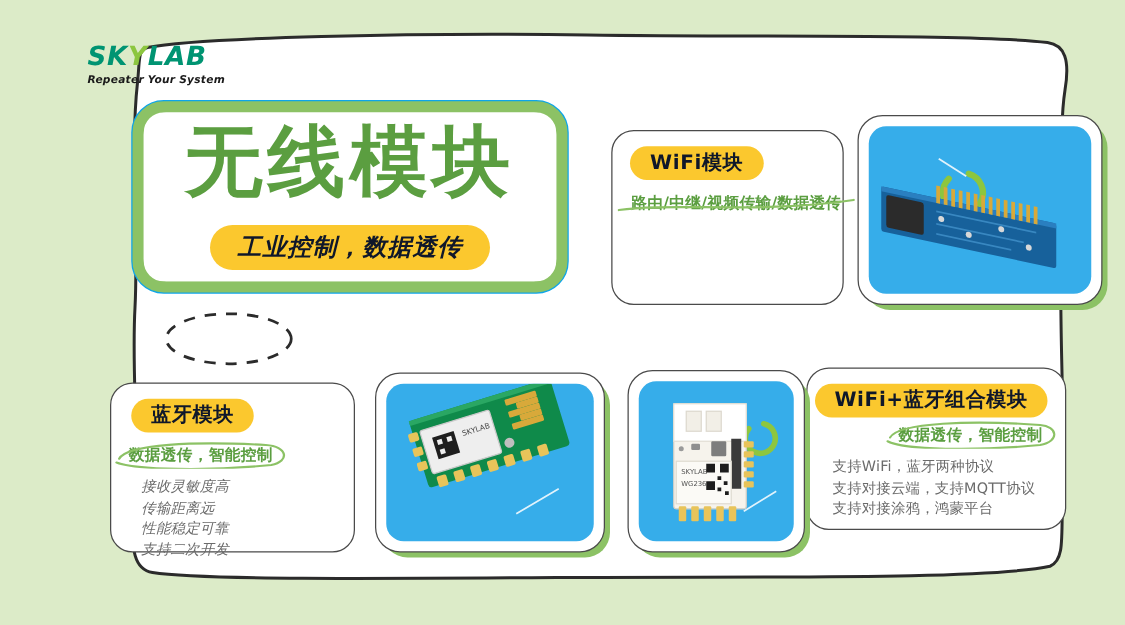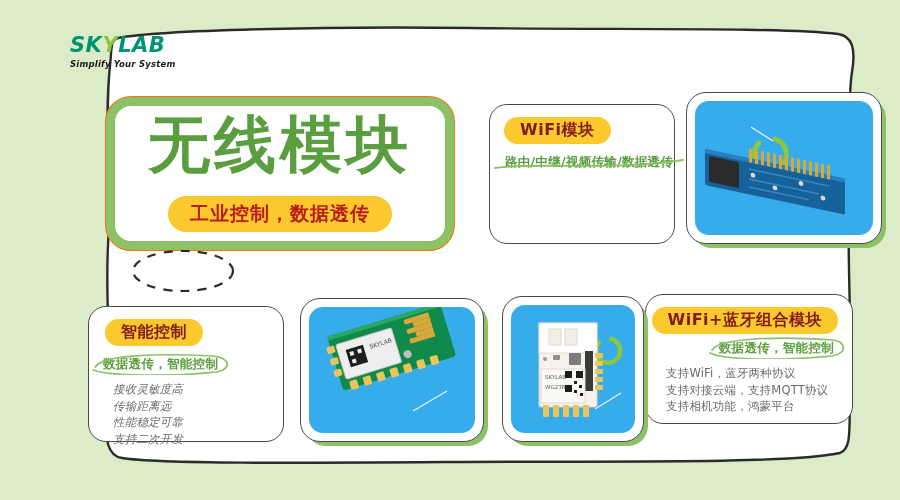--- a/index.html
+++ b/index.html
@@ -22,53 +22,54 @@
     color:#009472;line-height:1;
   }
   .logo-word .k{color:#8cc63f;}
   .logo-tag{
     margin-top:3px;font-size:8.5px;font-weight:bold;font-style:italic;
     color:#1a1a1a;letter-spacing:.2px;
   }
 
   
   .title-card{
-    position:absolute;left:105px;top:96px;width:350px;height:155px;
-    background:#ffffff;border:2px solid #f97316;border-radius:26px;
+    position:absolute;left:105px;top:80px;width:350px;height:155px;
+    background:#ffffff;border:2px solid #0ea5e9;border-radius:26px;
     box-sizing:border-box;
   }
   .title-card .inner-green{
     position:absolute;left:-1px;top:-1px;right:-1px;bottom:-1px;
     border:9px solid #8cc265;border-radius:25px;box-sizing:border-box;
     pointer-events:none;
   }
   .title-card .inner-white{
     position:absolute;left:8px;top:8px;right:8px;bottom:8px;
     background:#fff;border-radius:18px;
   }
   .title-text{
     position:absolute;left:0;right:0;top:14px;text-align:center;
     font-size:62px;font-weight:bold;color:#5b9e40;letter-spacing:4px;
     line-height:1.05;
   }
   .title-pill{
     position:absolute;left:50%;transform:translateX(-50%);top:98px;
-    background:#fbc82e;color:#b91c1c;border-radius:22px;
+    background:#fbc82e;color:#0f172a;border-radius:22px;
     padding:5px 22px;font-size:19px;font-weight:bold;letter-spacing:1px;
     white-space:nowrap;
+    font-style:italic;
   }
   .dash-ellipse{position:absolute;left:128px;top:248px;width:110px;height:46px;}
 
   
   .panel{
     position:absolute;background:#ffffff;
     border:1.6px solid #4a4a4a;border-radius:18px;box-sizing:border-box;
   }
   .badge{
-    display:inline-block;background:#fbc82e;color:#7f1d1d;
+    display:inline-block;background:#fbc82e;color:#0f172a;
     border-radius:16px;padding:3px 16px;font-size:16px;font-weight:bold;
     letter-spacing:.5px;white-space:nowrap;
   }
   .sub{
     position:relative;display:inline-block;
     color:#5b9e40;font-size:12.5px;font-weight:bold;letter-spacing:.3px;
     white-space:nowrap;padding:1px 6px;
   }
   .sub .deco{position:absolute;left:-6px;top:-4px;width:calc(100% + 14px);height:24px;
     pointer-events:none;}
@@ -123,21 +124,21 @@
     <path d="M118,38 C160,30 330,26 470,28 C610,30 780,27 838,34
              C852,36 856,48 852,72 C847,104 851,150 849,200
              C847,256 852,330 850,392 C849,430 852,448 840,453
              C790,464 600,461 450,462 C300,463 160,464 122,458
              C108,456 104,440 107,410 C112,352 105,300 108,246
              C111,190 104,120 110,66 C112,48 110,40 118,38 Z" fill="#ffffff" stroke="#2b2b2b" stroke-width="2.4" stroke-linejoin="round"></path>
   </svg>
 
   <div class="logo">
     <div class="logo-word"><span>SK</span><span class="k">Y</span><span>LAB</span></div>
-    <div class="logo-tag">Simplify Your System</div>
+    <div class="logo-tag">Repeater Your System</div>
   </div>
 
   <div class="title-card">
     <div class="inner-green"></div>
     <div class="inner-white"></div>
     <div class="title-text">无线模块</div>
     <div class="title-pill">工业控制，数据透传</div>
   </div>
 
   <svg class="dash-ellipse" viewBox="0 0 110 46">
@@ -148,21 +149,21 @@
     <span class="badge">WiFi模块</span>
     <span class="sub">
       <svg class="deco" viewBox="0 0 180 24" preserveAspectRatio="none">
         <path d="M2,19 C40,13 110,22 176,11" fill="none" stroke="#8cc265" stroke-width="1.8" stroke-linecap="round"></path>
       </svg>
       <span>路由/中继/视频传输/数据透传</span>
     </span>
   </div>
 
   <div class="panel" id="panel-bt">
-    <span class="badge">智能控制</span>
+    <span class="badge">蓝牙模块</span>
     <span class="sub">
       <svg class="deco" viewBox="0 0 130 24" preserveAspectRatio="none">
         <path d="M4,16 C10,4 60,2 112,5 C128,6 130,18 116,21 C70,26 16,25 2,19" fill="none" stroke="#8cc265" stroke-width="1.7" stroke-linecap="round"></path>
       </svg>
       <span>数据透传，智能控制</span>
     </span>
     <div class="body-lines">接收灵敏度高
 传输距离远
 性能稳定可靠
 支持二次开发</div>
@@ -171,21 +172,21 @@
   <div class="panel" id="panel-combo">
     <span class="badge">WiFi+蓝牙组合模块</span>
     <span class="sub">
       <svg class="deco" viewBox="0 0 140 24" preserveAspectRatio="none">
         <path d="M5,15 C12,3 70,1 124,5 C138,6 140,18 124,21 C72,26 16,25 3,18" fill="none" stroke="#8cc265" stroke-width="1.7" stroke-linecap="round"></path>
       </svg>
       <span>数据透传，智能控制</span>
     </span>
     <div class="body-lines">支持WiFi，蓝牙两种协议
 支持对接云端，支持MQTT协议
-支持相机功能，鸿蒙平台</div>
+支持对接涂鸦，鸿蒙平台</div>
   </div>
 
   <div class="photo-card" id="photo-wifi">
     <div class="shadow-green"></div>
     <div class="frame"></div>
     <div class="photo">
       <svg class="pcb-svg" viewBox="0 0 178 134">
         <path d="M80,38 A16,16 0 1 1 64,42" fill="none" stroke="#8dc63f" stroke-width="5" stroke-linecap="round"></path>
         <line x1="56" y1="26" x2="78" y2="40" stroke="#ffffff" stroke-width="1.4" opacity=".85"></line>
         <line x1="108" y1="98" x2="140" y2="82" stroke="#ffffff" stroke-width="1.4" opacity=".85"></line>

